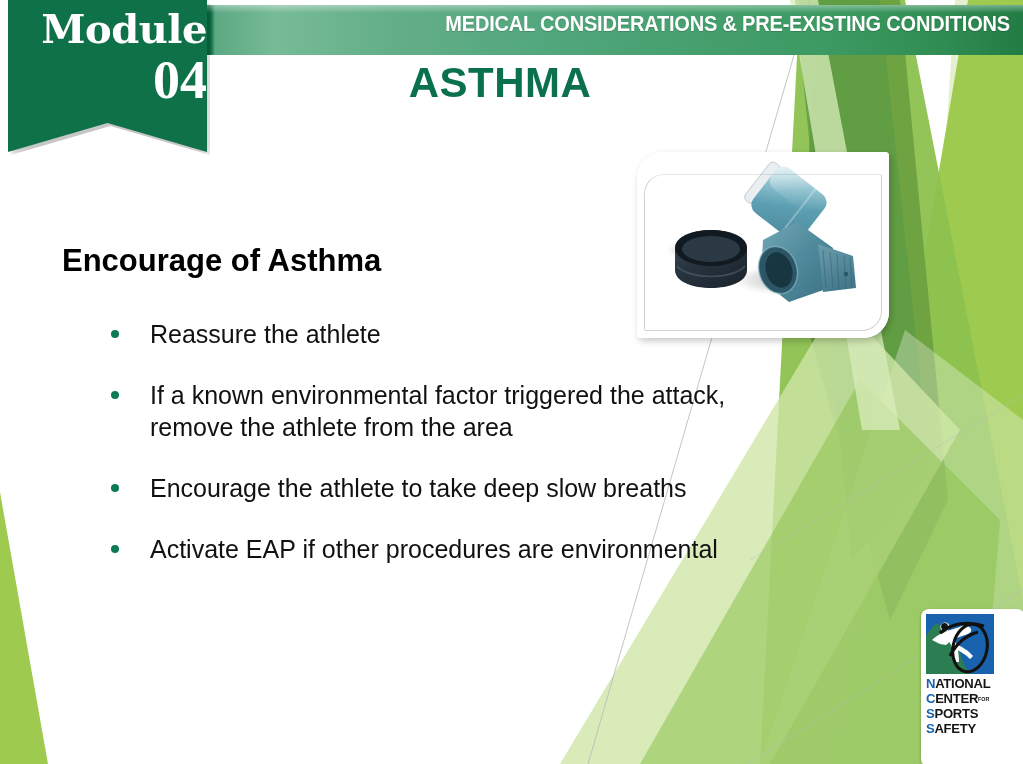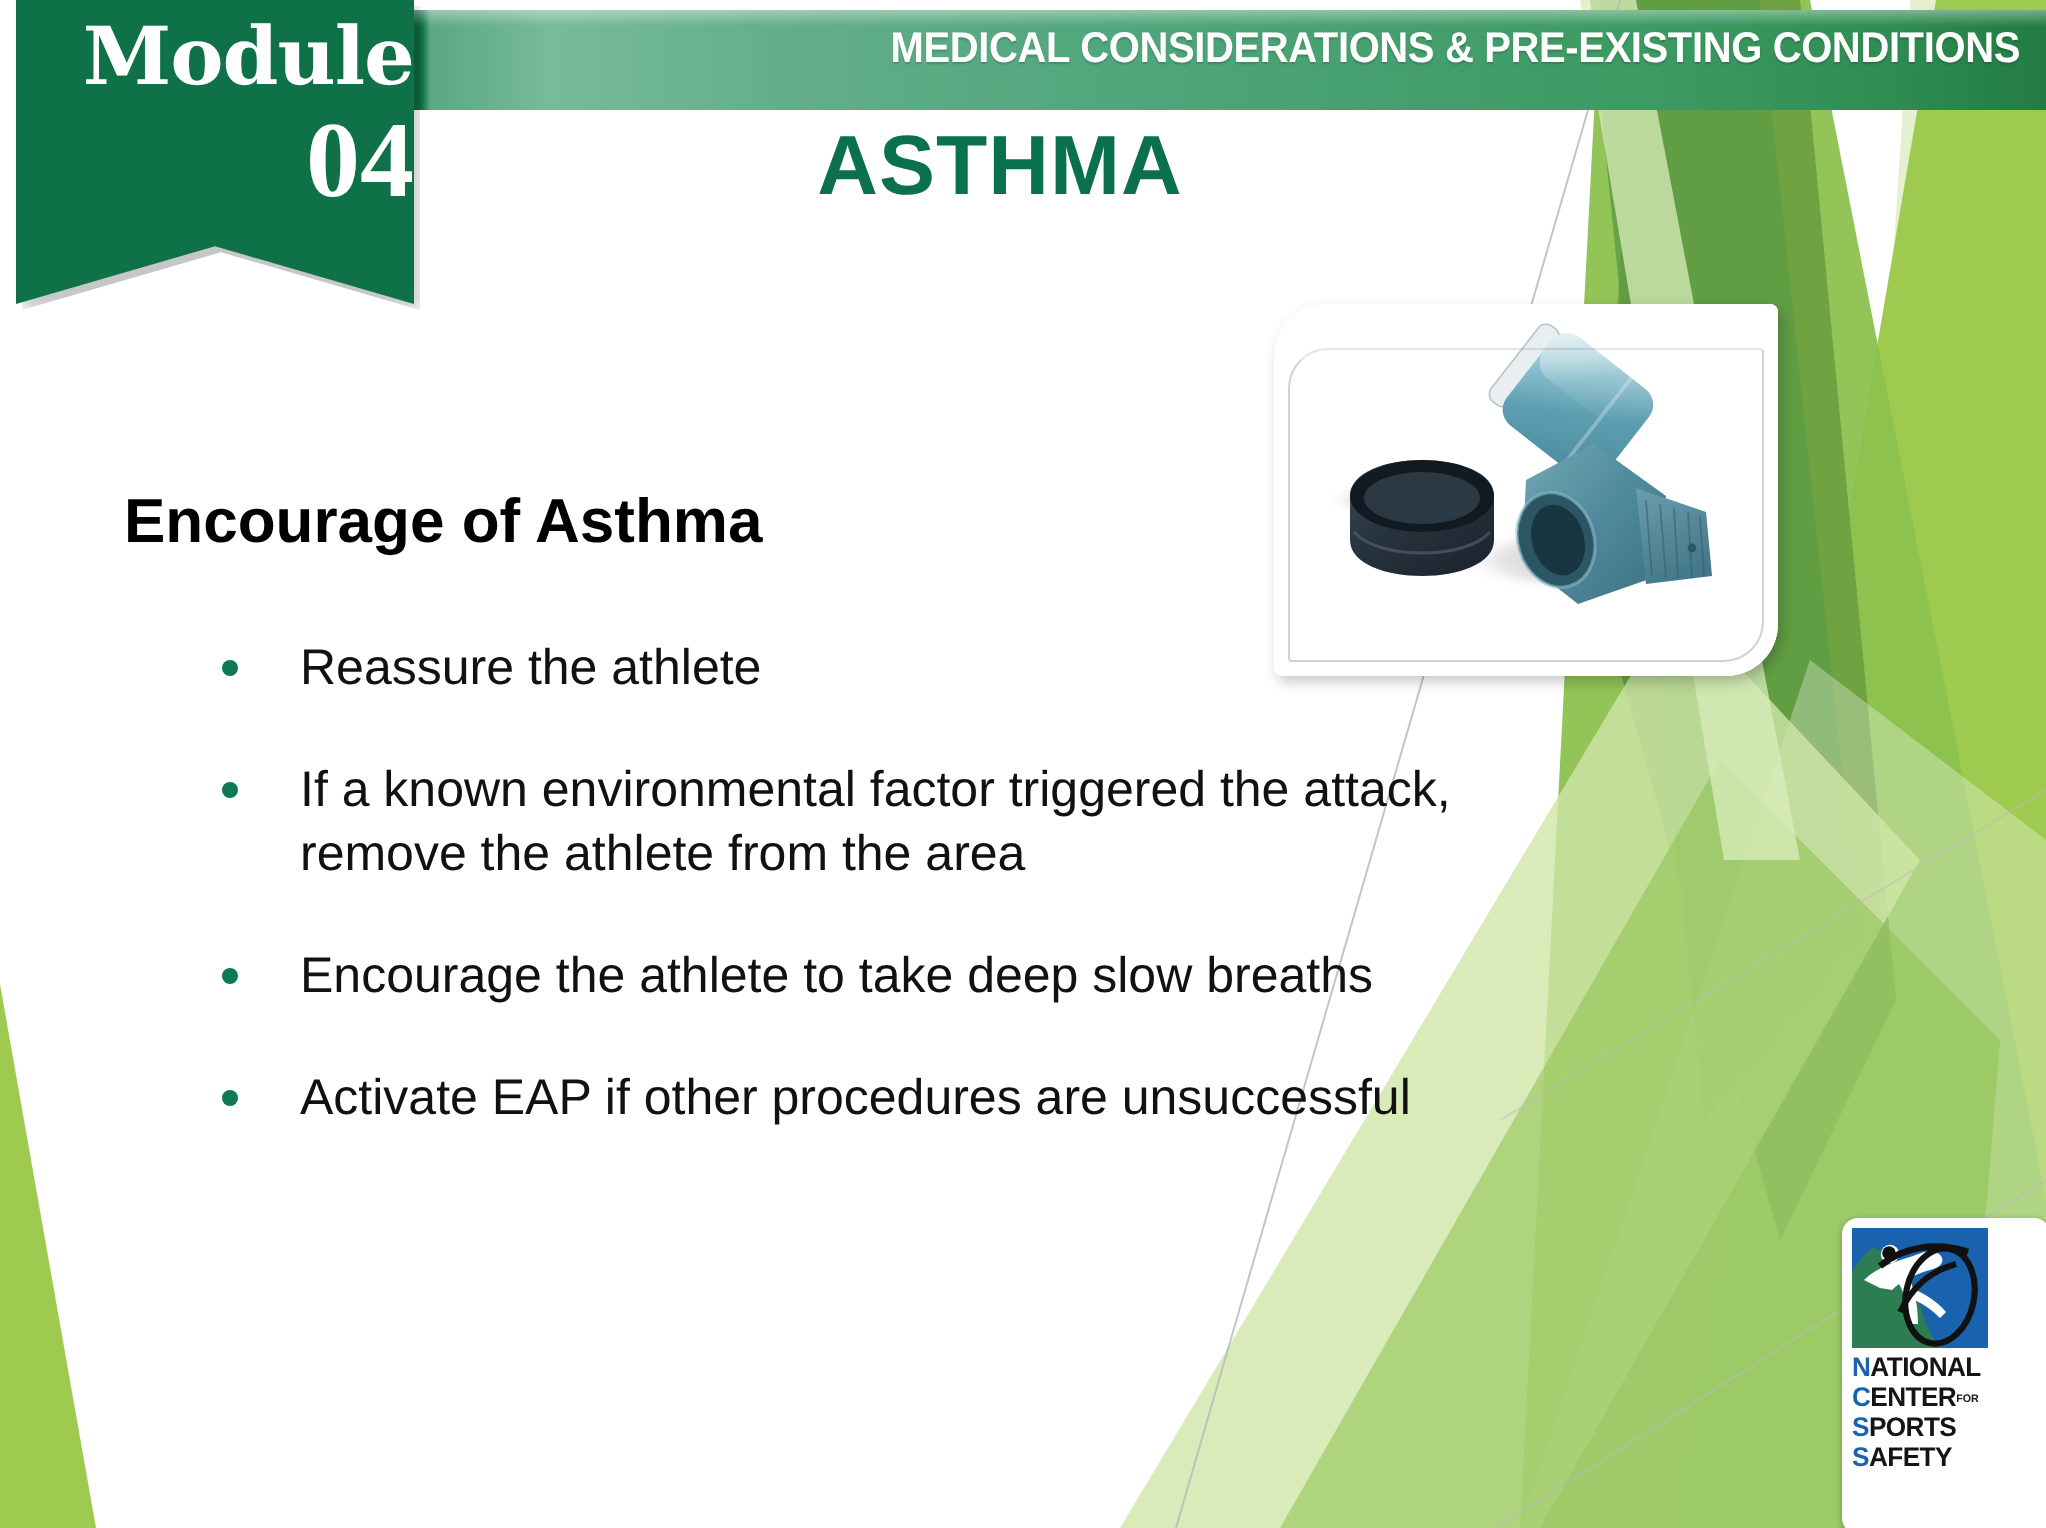--- a/index.html
+++ b/index.html
@@ -351,21 +351,21 @@
     <li>
       <span class="bullet-dot"></span>
       <span>If a known environmental factor triggered the attack, remove the athlete from the area</span>
     </li>
     <li>
       <span class="bullet-dot"></span>
       <span>Encourage the athlete to take deep slow breaths</span>
     </li>
     <li>
       <span class="bullet-dot"></span>
-      <span>Activate EAP if other procedures are unsuccessful</span>
+      <span>Activate EAP if other procedures are environmental</span>
     </li>
   </ul>
 
   <div id="inhaler-card">
     <svg id="inhaler-photo" viewBox="0 0 252 186" width="252" height="186">
       <defs>
         <linearGradient id="canBody" x1="0.1" y1="0" x2="0.75" y2="1">
           <stop offset="0%" stop-color="#b9dbe4"></stop>
           <stop offset="28%" stop-color="#8cc0ce"></stop>
           <stop offset="58%" stop-color="#5d9fb2"></stop>

